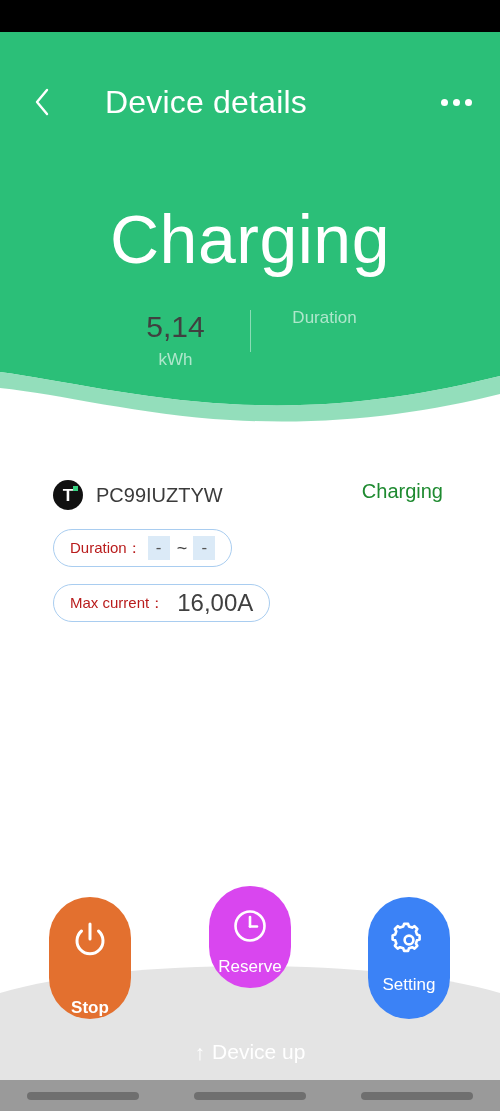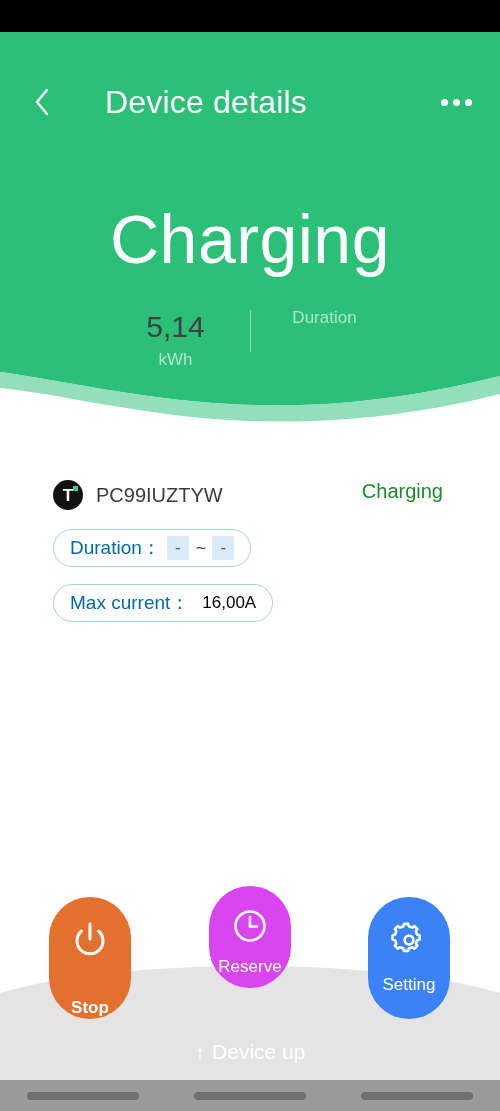--- a/index.html
+++ b/index.html
@@ -91,22 +91,22 @@
 
   .chip {
     position:absolute; left:53px;
     border:1px solid #a9cdf0; border-radius:22px;
     background:#ffffff;
     display:inline-flex; align-items:center;
     height:38px; padding:0 16px;
   }
   .chip-duration { top:529px; }
   .chip-current  { top:584px;gap:6px; }
-  .chip-label { color:#0369a1; font-size:19px; }
-  .chip-value { color:#000000; font-size:17px; margin-left:7px; }
+  .chip-label { color:#b91c1c; font-size:15px; }
+  .chip-value { color:#404040; font-size:24px; margin-left:7px; }
   .slot {
     display:inline-block; min-width:22px; height:24px;
     background:#dbeaf7; color:#555; font-size:17px;
     text-align:center; line-height:24px; margin-left:6px;
   }
   .tilde { color:#444; font-size:18px; margin-left:7px; }
 
   
   .gray-panel {
     position:absolute; left:0; top:955px; width:500px; height:125px;

